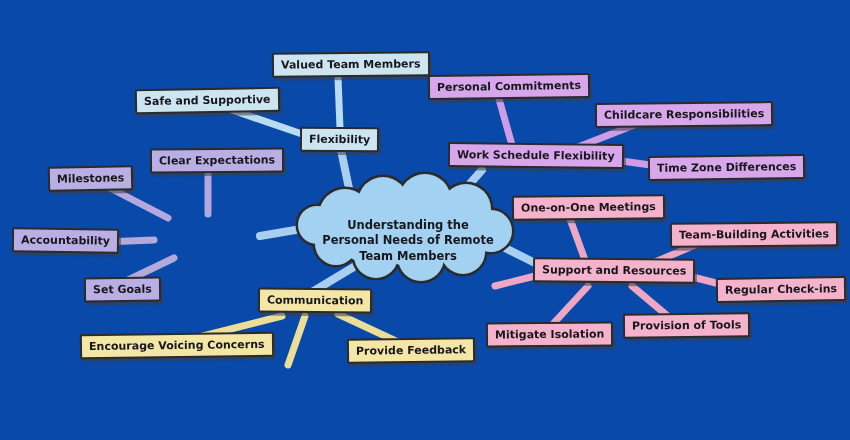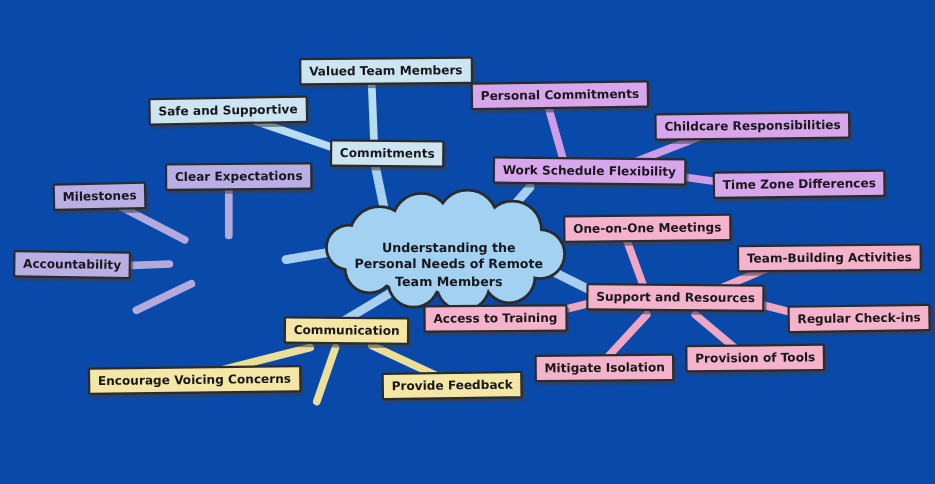--- a/index.html
+++ b/index.html
@@ -107,36 +107,36 @@
       <circle cx="408" cy="228" r="38"></circle>
         <circle cx="370" cy="230" r="34"></circle>
       <circle cx="445" cy="230" r="32"></circle>
     </g>
   </svg>
 
   <div class="cloud-text" style="left:322px;top:210px;width:172px;height:62px;">Understanding the Personal Needs of Remote Team Members</div>
 
   <div class="node" style="left: 272px; top: 52px; --rot: -0.5deg; background: rgb(205, 229, 241);">Valued Team Members</div>
   <div class="node" style="left: 135px; top: 88px; --rot: -1deg; background: rgb(205, 229, 241);">Safe and Supportive</div>
-  <div class="node" style="left: 300px; top: 127px; --rot: 0.5deg; background: rgb(205, 229, 241);">Commitments</div>
+  <div class="node" style="left: 300px; top: 127px; --rot: 0.5deg; background: rgb(205, 229, 241);">Flexibility</div>
 
   <div class="node" style="left: 428px; top: 74px; --rot: -0.8deg; background: rgb(216, 166, 234);">Personal Commitments</div>
   <div class="node" style="left: 595px; top: 102px; --rot: -0.6deg; background: rgb(216, 166, 234);">Childcare Responsibilities</div>
   <div class="node" style="left: 448px; top: 143px; --rot: 0.6deg; background: rgb(216, 166, 234);">Work Schedule Flexibility</div>
   <div class="node" style="left: 648px; top: 155px; --rot: -0.7deg; background: rgb(216, 166, 234);">Time Zone Differences</div>
 
   <div class="node" style="left: 150px; top: 148px; --rot: -0.5deg; background: rgb(185, 175, 228);">Clear Expectations</div>
   <div class="node" style="left: 48px; top: 166px; --rot: -1.2deg; background: rgb(185, 175, 228);">Milestones</div>
   <div class="node" style="left: 12px; top: 228px; --rot: 0.8deg; background: rgb(185, 175, 228);">Accountability</div>
+  <div class="node" style="left: 84px; top: 277px; --rot: -0.6deg; background: rgb(185, 175, 228);">Set Goals</div>
 
   <div class="node" style="left: 512px; top: 195px; --rot: -0.6deg; background: rgb(244, 179, 203);">One-on-One Meetings</div>
   <div class="node" style="left: 670px; top: 222px; --rot: -0.5deg; background: rgb(244, 179, 203);">Team-Building Activities</div>
   <div class="node" style="left: 533px; top: 258px; --rot: 0.5deg; background: rgb(244, 179, 203);">Support and Resources</div>
   <div class="node" style="left: 716px; top: 277px; --rot: -0.8deg; background: rgb(244, 179, 203);">Regular Check-ins</div>
   <div class="node" style="left: 623px; top: 313px; --rot: -0.6deg; background: rgb(244, 179, 203);">Provision of Tools</div>
   <div class="node" style="left: 486px; top: 322px; --rot: -0.5deg; background: rgb(244, 179, 203);">Mitigate Isolation</div>
-  <div class="node" style="left: 385px; top: 277px; --rot: -0.4deg; background: rgb(244, 179, 203);">Access to Training</div>
 
   <div class="node" style="left: 258px; top: 288px; --rot: 0.5deg; background: rgb(244, 231, 166); text-align: right;">Communication</div>
   <div class="node" style="left: 80px; top: 333px; --rot: -0.7deg; background: rgb(244, 231, 166);">Encourage Voicing Concerns</div>
   <div class="node" style="left: 347px; top: 338px; --rot: -0.8deg; background: rgb(244, 231, 166);">Provide Feedback</div>
 
 </div>
 
 </body></html>

